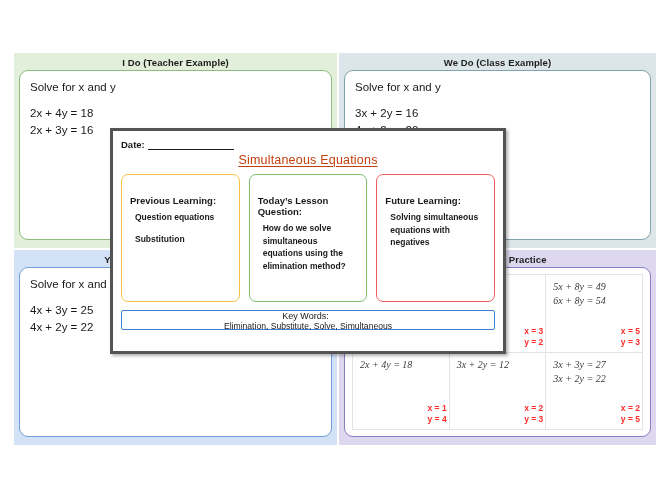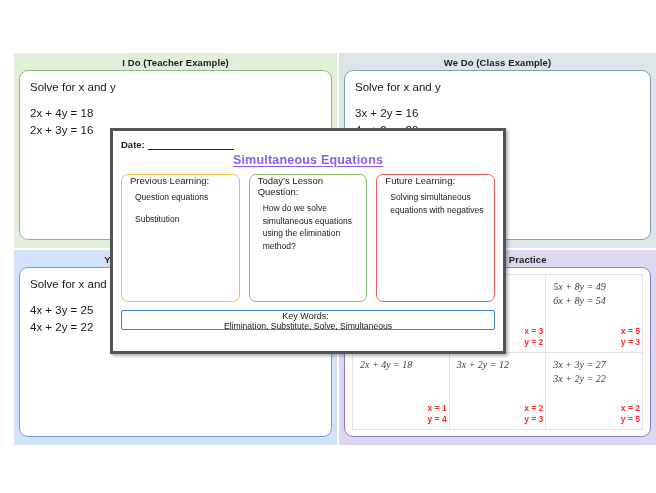--- a/index.html
+++ b/index.html
@@ -119,38 +119,39 @@
   .date-label { margin-right: 3px; }
   .date-line {
     display: inline-block;
     width: 86px;
     border-bottom: 1.8px solid #1a1a1a;
     height: 9px;
   }
   .overlay-title {
     text-align: center;
     font-size: 12.5px;
-    font-weight: bold;
-    color: #8b5cf6;
+    font-weight: normal;
+    color: #c2410c;
     text-decoration: underline;
     text-underline-offset: 2px;
     margin: 3px 0 0 0;
     letter-spacing: 0.2px;
   }
   .boxes-row {
     display: flex;
     gap: 9px;
     margin-top: 7px;
     height: 128px;
   }
   .lbox {
     flex: 1;
     box-sizing: border-box;
     border-radius: 7px;
-    padding: 0 7px 6px 8px;
+    padding: 20px 7px 6px 8px;
+    font-weight: bold;
   }
   .lbox-prev   { border: 1.4px solid #fcc champ; }
   .lbox-prev   { border: 1.4px solid #f7c242; }
   .lbox-today  { border: 1.4px solid #7fbf6e; }
   .lbox-future { border: 1.4px solid #ef5c5c; }
   .lbox-head {
     font-size: 9.5px;
     color: #1a1a1a;
     margin-bottom: 5px;
   }

